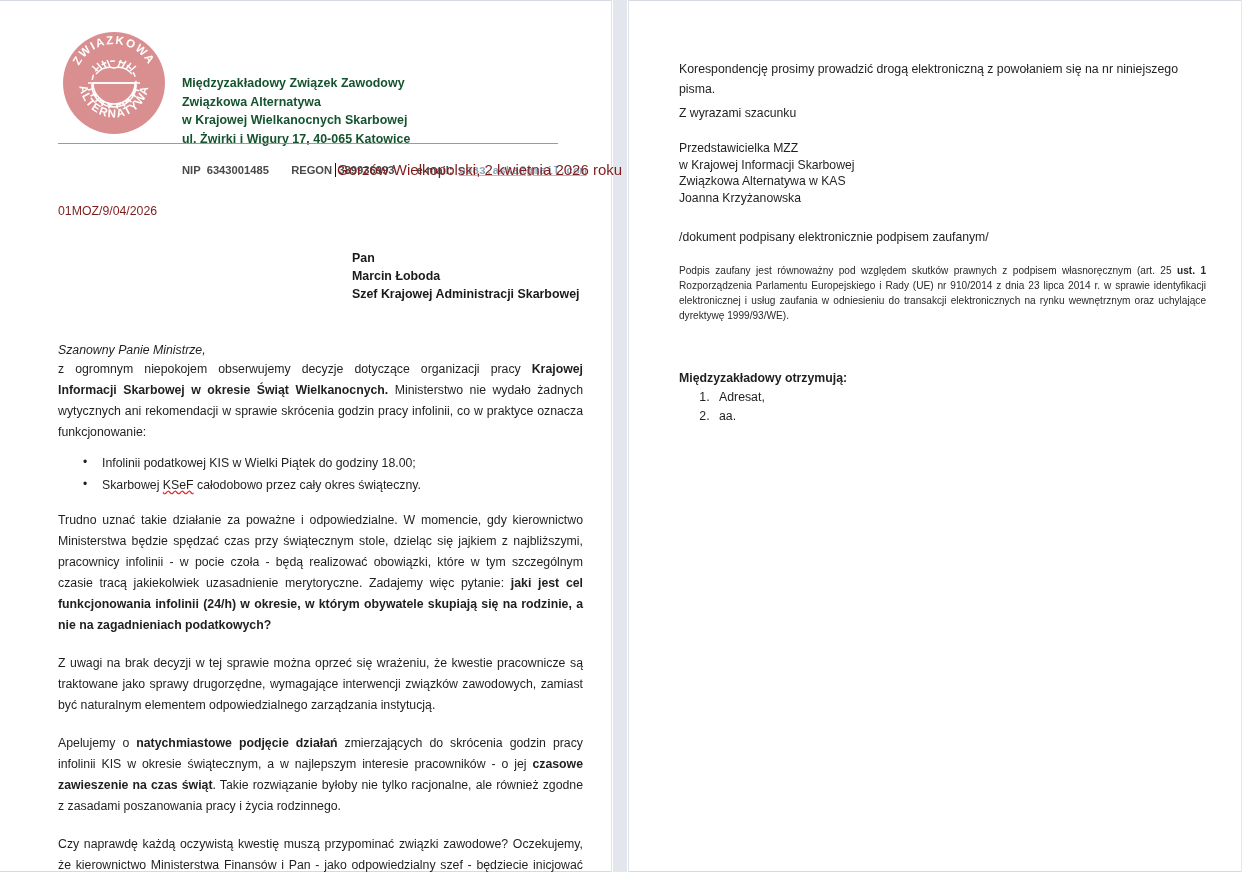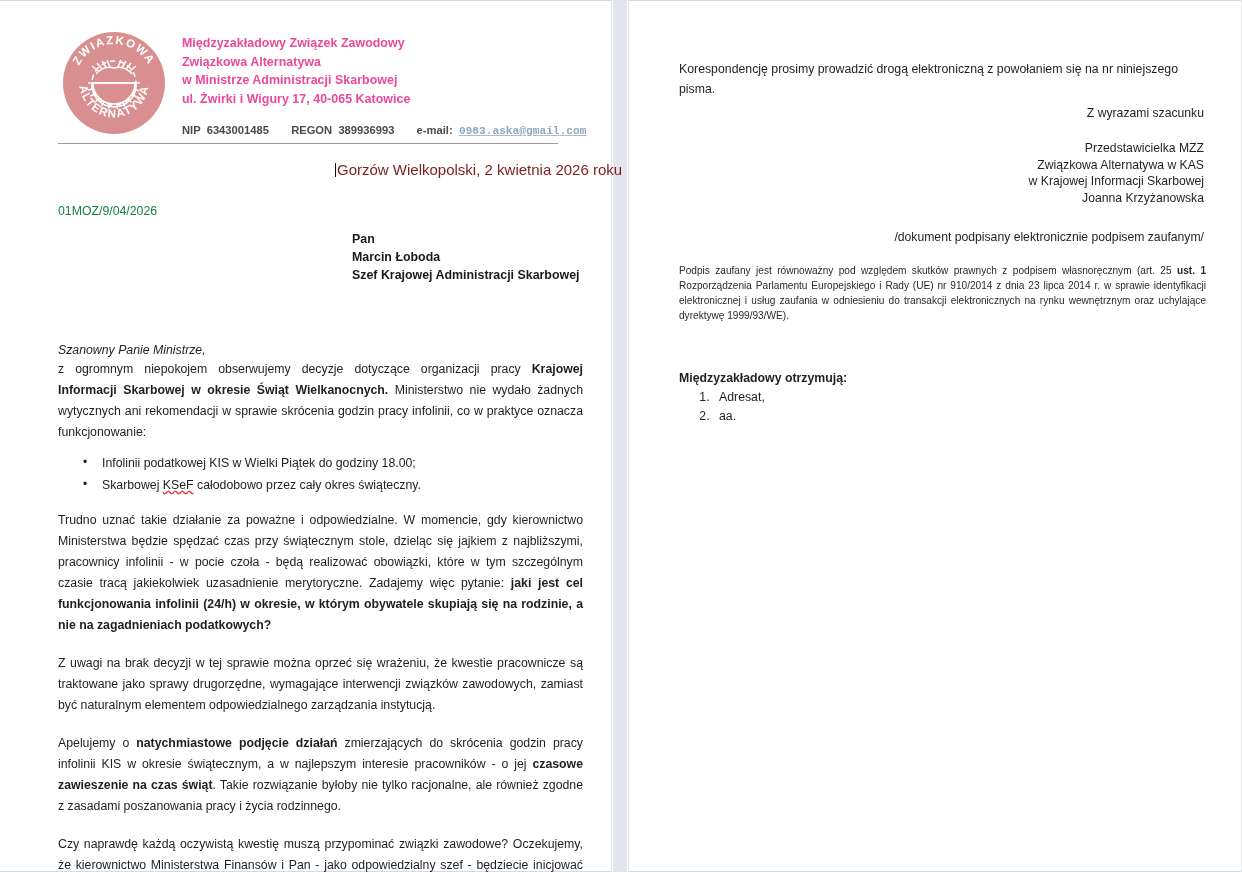--- a/index.html
+++ b/index.html
@@ -60,22 +60,23 @@
   .logo svg { display: block; }
 
   .org-block {
     margin-left: 12px;
     padding-top: 7px;
   }
   .org-lines {
     font-size: 12.4px;
     font-weight: bold;
     line-height: 18.5px;
-    color: #ec4899;
+    color: #14532d;
     letter-spacing: 0.05px;
+    margin-top: 40px;
   }
   .org-ids {
     margin-top: 16px;
     font-size: 11.2px;
     font-weight: bold;
     color: #4a4a4a;
     white-space: nowrap;
   }
   .org-ids .sp { display: inline-block; width: 16px; }
   .mail-link {
@@ -108,26 +109,26 @@
     height: 14px;
     background: #111;
     vertical-align: -2px;
     margin-right: 1px;
   }
   .refno {
     position: absolute;
     left: 58px;
     top: 203px;
     font-size: 12.3px;
-    color: #15803d;
+    color: #7f1d1d;
   }
   .addressee {
     position: absolute;
     left: 352px;
-    top: 229px;
+    top: 248px;
     font-size: 12.4px;
     font-weight: bold;
     line-height: 18px;
     color: #1a1a1a;
   }
 
   .body {
     position: absolute;
     left: 58px;
     top: 342px;
@@ -177,21 +178,21 @@
     width: 525px;
     font-size: 12.3px;
     line-height: 20px;
     color: #1f1f1f;
   }
   .signature {
     position: absolute;
     left: 50px;
     top: 105px;
     width: 525px;
-    text-align: right;
+    text-align: left;
     font-size: 12.2px;
     color: #1f1f1f;
   }
   .sig-regards { margin-bottom: 20px; }
   .sig-block { line-height: 16.5px; }
   .sig-note {
     margin-top: 24px;
   }
   .legal {
     position: absolute;
@@ -263,21 +264,21 @@
                      M64.5 75.5 l2.4 4 M70 72 l3.4 3.3 M74 67.5 l4.3 2.2
                      M76.5 62.5 l4.5 1.2"></path>
           </g>
         </svg>
       </div>
 
       <div class="org-block">
         <div class="org-lines">
           <div>Międzyzakładowy Związek Zawodowy</div>
           <div>Związkowa Alternatywa</div>
-          <div>w Ministrze Administracji Skarbowej</div>
+          <div>w Krajowej Wielkanocnych Skarbowej</div>
           <div>ul. Żwirki i Wigury 17,  40-065 Katowice</div>
         </div>
         <div class="org-ids">
           <span>NIP</span>
           <span>&nbsp;</span><span>6343001485</span>
           <span class="sp"></span>
           <span>REGON</span>
           <span>&nbsp;</span><span>389936993</span>
           <span class="sp"></span>
           <span>e-mail:</span>
@@ -325,22 +326,22 @@
   <div class="gutter"></div>
 
   <div class="page page-right">
 
     <div class="r-note">Korespondencję prosimy prowadzić drogą elektroniczną z powołaniem się na nr niniejszego pisma.</div>
 
     <div class="signature">
       <div class="sig-regards">Z wyrazami szacunku</div>
       <div class="sig-block">
         <div>Przedstawicielka MZZ</div>
+        <div>w Krajowej Informacji Skarbowej</div>
         <div>Związkowa Alternatywa w KAS</div>
-        <div>w Krajowej Informacji Skarbowej</div>
         <div>Joanna Krzyżanowska</div>
       </div>
       <div class="sig-note">/dokument podpisany elektronicznie podpisem zaufanym/</div>
     </div>
 
     <div class="legal"><span>Podpis zaufany jest równoważny pod względem skutków prawnych z podpisem własnoręcznym (art. 25 </span><b>ust. 1</b><span> Rozporządzenia Parlamentu Europejskiego i Rady (UE) nr 910/2014 z dnia 23 lipca 2014 r. w sprawie identyfikacji elektronicznej i usług zaufania w odniesieniu do transakcji elektronicznych na rynku wewnętrznym oraz uchylające dyrektywę 1999/93/WE).</span></div>
 
     <div class="recipients">
       <div class="rtitle">Międzyzakładowy otrzymują:</div>
       <ol>

